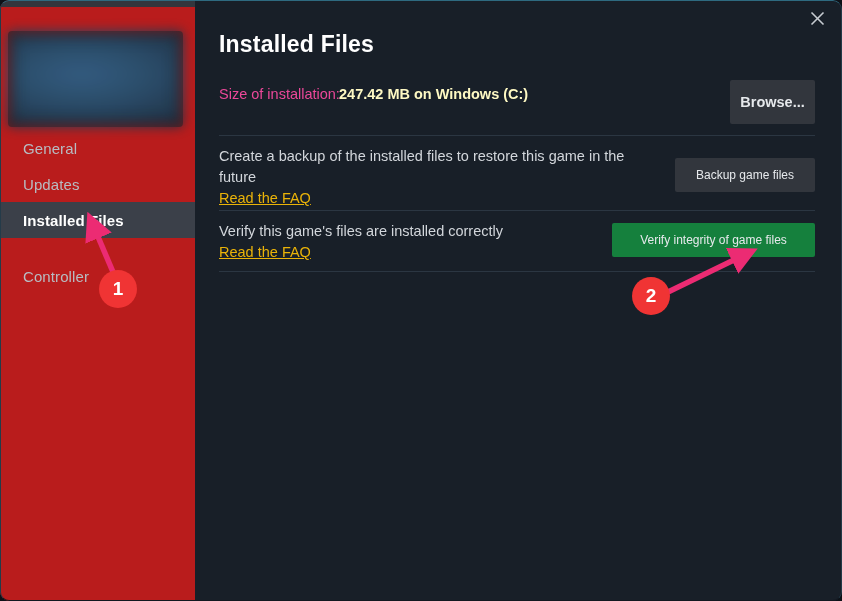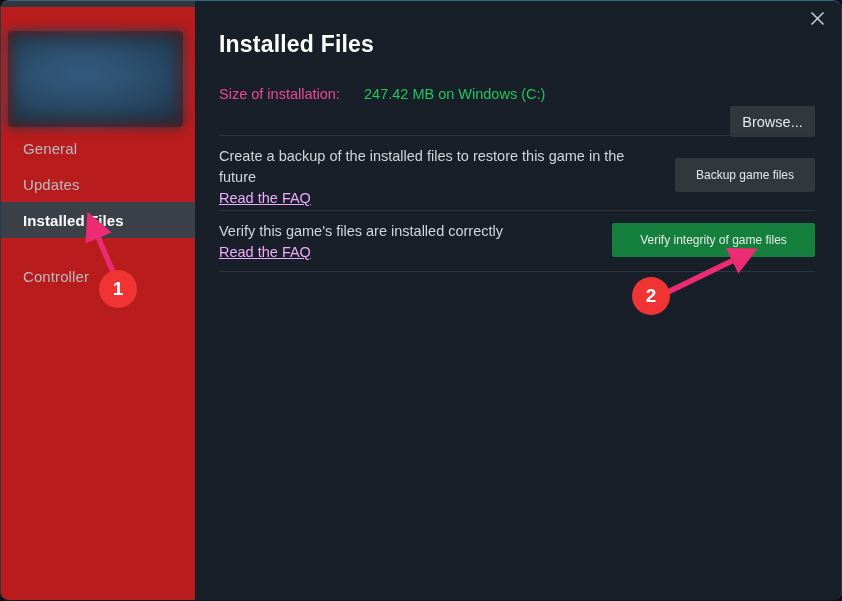--- a/index.html
+++ b/index.html
@@ -144,25 +144,25 @@
   }
   #size-label {
     position: absolute;
     left: 0;
     top: 0;
     font-size: 14.5px;
     color: #ec4899;
   }
   #size-value {
     position: absolute;
-    left: 145px;
+    left: 120px;
     top: 0;
     font-size: 14.5px;
-    font-weight: normal;
-    color: #22c55e;
+    font-weight: bold;
+    color: #fef9c3;
   }
 
   .btn {
     position: absolute;
     background: #32363d;
     color: #e6e9ec;
     border: none;
     border-radius: 2px;
     font-family: "Liberation Sans", sans-serif;
     font-size: 12px;
@@ -170,24 +170,23 @@
     display: flex;
     align-items: center;
     justify-content: center;
     box-sizing: border-box;
     padding: 0 14px;
   }
   #browse-button {
     right: 27px;
     top: 80px;
     width: 85px;
-    height: 31px;
-    font-weight: normal;
-    font-size: 14.5px;
-    margin-top: 26px;
+    height: 44px;
+    font-weight: bold;
+    font-size: 14.5px;
   }
   #backup-button {
     right: 27px;
     top: 158px;
     width: 140px;
     height: 34px;
   }
   #verify-button {
     right: 27px;
     top: 223px;
@@ -217,21 +216,21 @@
   #backup-desc {
     top: 146px;
     width: 425px;
   }
   #verify-desc {
     top: 221px;
     width: 430px;
   }
   .faq-link {
     display: inline-block;
-    color: #f0abfc;
+    color: #eab308;
     text-decoration: underline;
     font-size: 14.5px;
   }
 
   
   #annotations {
     position: absolute;
     left: 0; top: 0;
     width: 842px; height: 601px;
     pointer-events: none;

